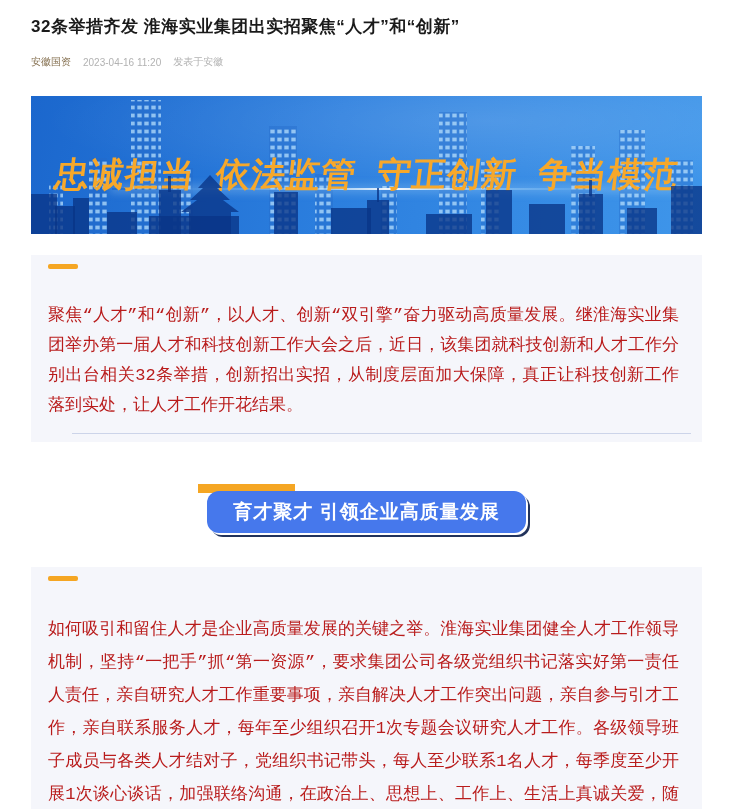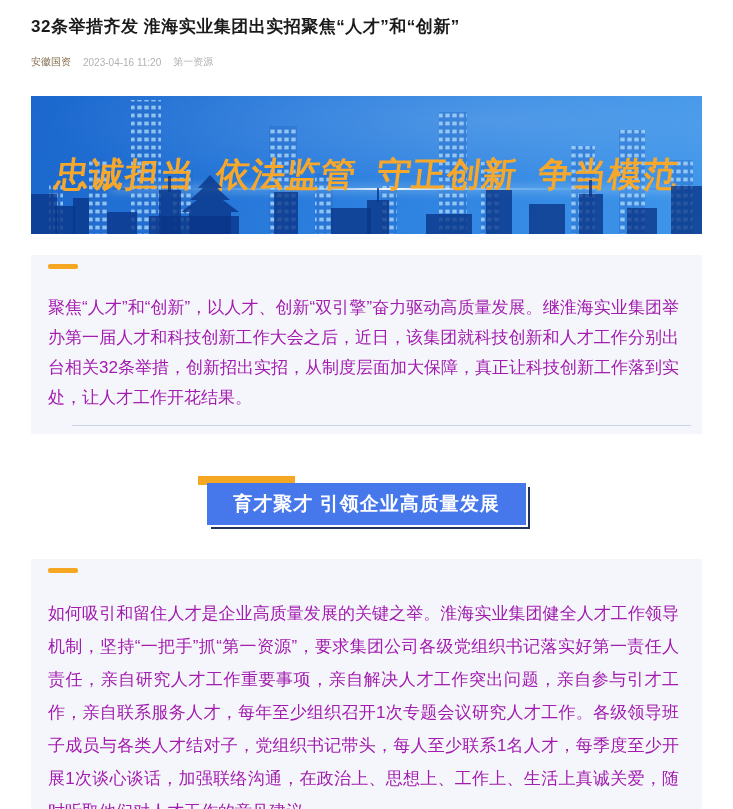--- a/index.html
+++ b/index.html
@@ -94,25 +94,26 @@
     padding: 9px 17px 8px;
   }
   .accent-dash {
     display: block;
     width: 30px;
     height: 5px;
     border-radius: 2px;
     background: #f5a623;
   }
   .block p {
-    margin: 24px 6px 0 0;
+    margin: 32px 6px 0 0;
     font-size: 17px;
     line-height: 30px;
-    color: #a21caf;
+    color: #b91c1c;
     text-align: justify;
+    font-family: Liberation Mono, monospace;
   }
   .block .divider {
     border: none;
     border-top: 1px solid #ccd4e9;
     margin: 12px -6px 0 24px;
     height: 0;
   }
   .block-2 { margin-top: 34px; padding-bottom: 60px; }
   .block-2 p { line-height: 33px; }
 
@@ -132,33 +133,34 @@
   }
   .header-box {
     position: relative;
     background: #4678ec;
     color: #ffffff;
     font-size: 19px;
     font-weight: 700;
     letter-spacing: 1px;
     padding: 8px 26px;
     box-shadow: 2px 2px 0 #ffffff, 4px 4px 0 #22335c;
+    border-radius: 12px;
   }
 </style>
 </head>
 <body>
 
 <div class="page">
 
   <h1 class="article-title">32条举措齐发 淮海实业集团出实招聚焦“人才”和“创新”</h1>
 
   <div class="byline">
     <span class="account">安徽国资</span>
     <span class="meta">2023-04-16 11:20</span>
-    <span class="meta">第一资源</span>
+    <span class="meta">发表于安徽</span>
   </div>
 
   <div class="banner">
     <svg class="skyline" viewBox="0 0 671 138" preserveAspectRatio="none" xmlns="http://www.w3.org/2000/svg">
       <defs>
         <pattern id="win" width="7" height="8" patternUnits="userSpaceOnUse">
           <rect width="7" height="8" fill="rgba(35,105,200,0.40)"></rect>
           <rect x="1.3" y="1.6" width="4.4" height="3.8" fill="rgba(190,228,255,0.70)"></rect>
         </pattern>
       </defs>

